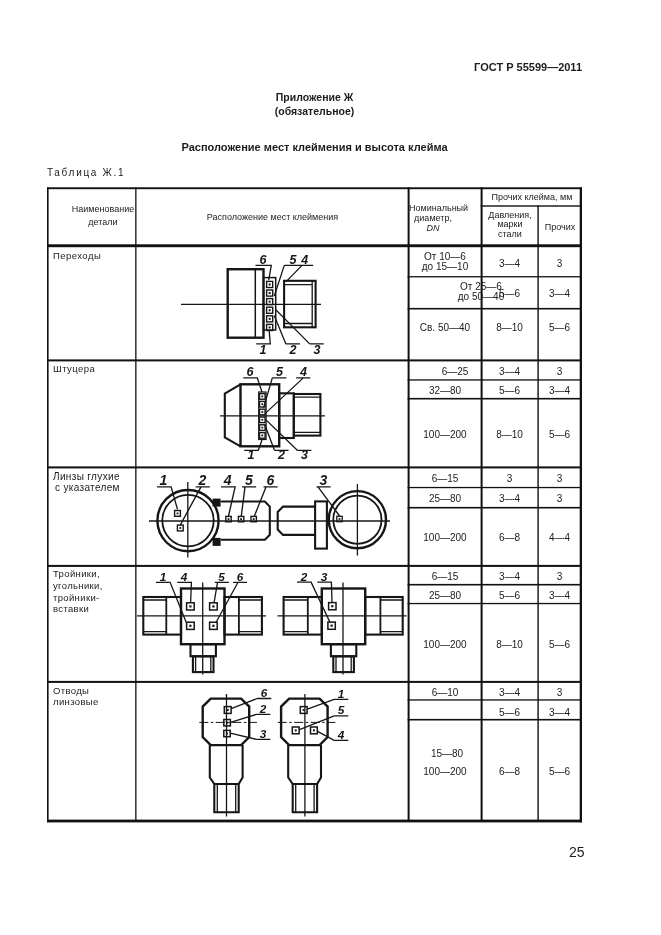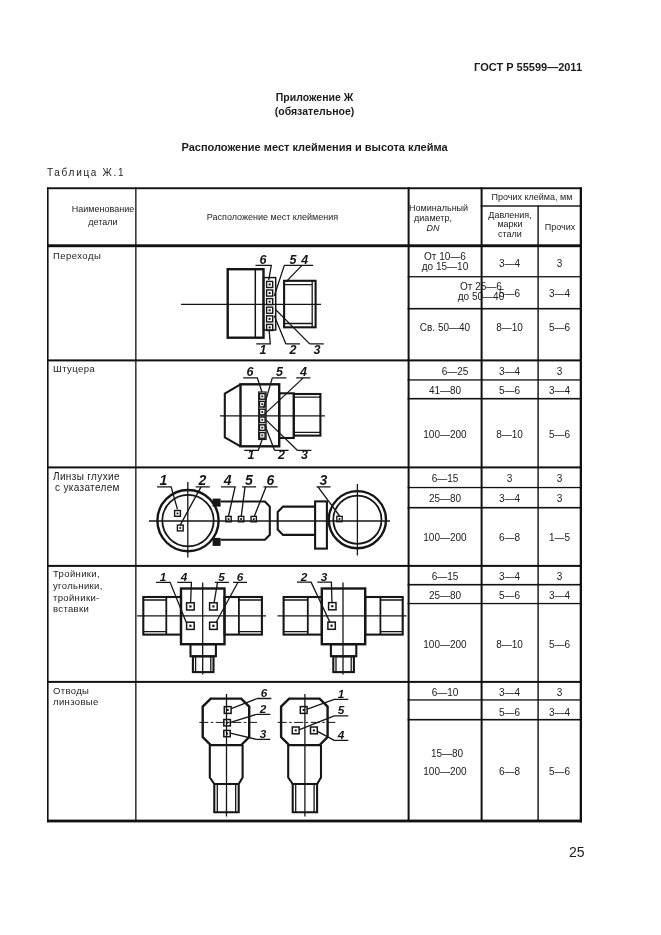--- a/index.html
+++ b/index.html
@@ -49,36 +49,36 @@
 <div class="cell" style="left:409px;top:282px;width:72px;line-height:10px;padding-left:36px;">От 25—6<br>до 50—40</div>
 <div class="cell" style="left:482px;top:288px;width:55px;">5—6</div>
 <div class="cell" style="left:538px;top:288px;width:43px;">3—4</div>
 <div class="cell" style="left:409px;top:322px;width:72px;">Св. 50—40</div>
 <div class="cell" style="left:482px;top:322px;width:55px;">8—10</div>
 <div class="cell" style="left:538px;top:322px;width:43px;">5—6</div>
 
 <div class="cell" style="left:409px;top:365.5px;width:92px;">6—25</div>
 <div class="cell" style="left:482px;top:365.5px;width:55px;">3—4</div>
 <div class="cell" style="left:538px;top:365.5px;width:43px;">3</div>
-<div class="cell" style="left:409px;top:384.5px;width:72px;">41—80</div>
+<div class="cell" style="left:409px;top:384.5px;width:72px;">32—80</div>
 <div class="cell" style="left:482px;top:384.5px;width:55px;">5—6</div>
 <div class="cell" style="left:538px;top:384.5px;width:43px;">3—4</div>
 <div class="cell" style="left:409px;top:429px;width:72px;">100—200</div>
 <div class="cell" style="left:482px;top:429px;width:55px;">8—10</div>
 <div class="cell" style="left:538px;top:429px;width:43px;">5—6</div>
 
 <div class="cell" style="left:409px;top:472.5px;width:72px;">6—15</div>
 <div class="cell" style="left:482px;top:472.5px;width:55px;">3</div>
 <div class="cell" style="left:538px;top:472.5px;width:43px;">3</div>
 <div class="cell" style="left:409px;top:492.5px;width:72px;">25—80</div>
 <div class="cell" style="left:482px;top:492.5px;width:55px;">3—4</div>
 <div class="cell" style="left:538px;top:492.5px;width:43px;">3</div>
 <div class="cell" style="left:409px;top:531.5px;width:72px;">100—200</div>
 <div class="cell" style="left:482px;top:531.5px;width:55px;">6—8</div>
-<div class="cell" style="left:538px;top:531.5px;width:43px;">1—5</div>
+<div class="cell" style="left:538px;top:531.5px;width:43px;">4—4</div>
 
 <div class="cell" style="left:409px;top:570.5px;width:72px;">6—15</div>
 <div class="cell" style="left:482px;top:570.5px;width:55px;">3—4</div>
 <div class="cell" style="left:538px;top:570.5px;width:43px;">3</div>
 <div class="cell" style="left:409px;top:589.5px;width:72px;">25—80</div>
 <div class="cell" style="left:482px;top:589.5px;width:55px;">5—6</div>
 <div class="cell" style="left:538px;top:589.5px;width:43px;">3—4</div>
 <div class="cell" style="left:409px;top:639px;width:72px;">100—200</div>
 <div class="cell" style="left:482px;top:639px;width:55px;">8—10</div>
 <div class="cell" style="left:538px;top:639px;width:43px;">5—6</div>

